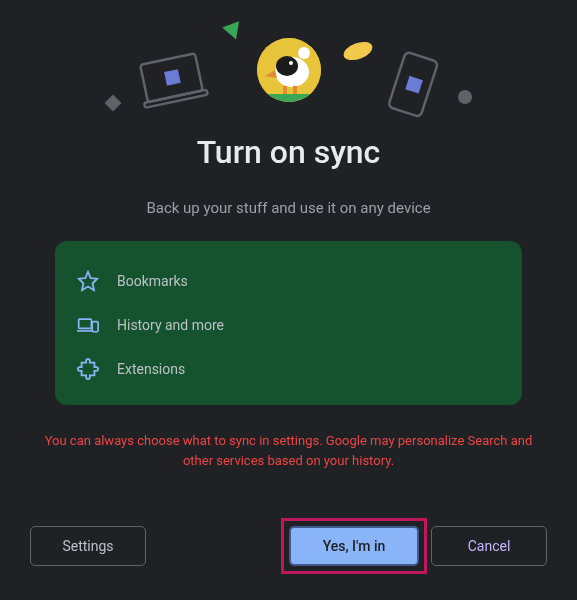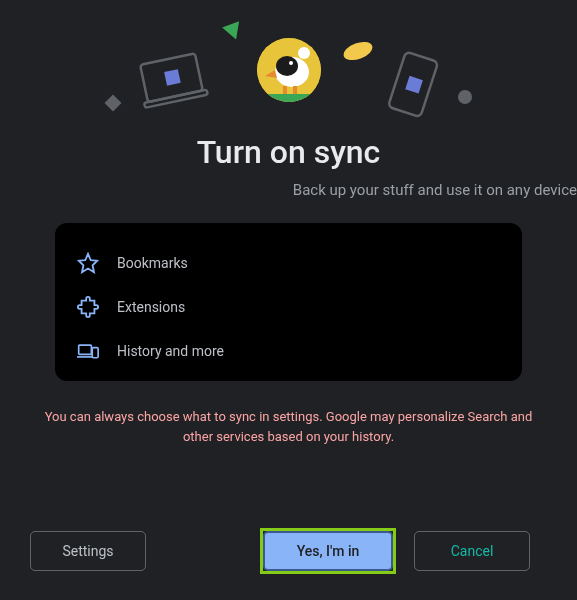--- a/index.html
+++ b/index.html
@@ -30,59 +30,59 @@
     overflow: hidden;
   }
   .title {
     text-align: center;
     font-size: 32px;
     font-weight: 500;
     margin-top: 18px;
     color: #e8eaed;
   }
   .subtitle {
-    text-align: right;
+    text-align: center;
     font-size: 15px;
     color: #9aa0a6;
-    margin-top: 10px;
+    margin-top: 28px;
   }
   .sync-card {
     margin: 24px 55px 0 55px;
-    background: #000000;
+    background: #14532d;
     border-radius: 12px;
-    padding: 18px 22px 8px 22px;
+    padding: 18px 22px 14px 22px;
   }
   .sync-item {
     display: flex;
     align-items: center;
     gap: 18px;
     padding: 11px 0;
     color: #bdc1c6;
     font-size: 14px;
   }
   .sync-item .icon {
     width: 22px;
     height: 22px;
     display: flex;
     align-items: center;
     justify-content: center;
     color: #8ab4f8;
   }
   .footnote {
     text-align: center;
     font-size: 13px;
-    color: #fca5a5;
+    color: #ef4444;
     margin: 26px 40px 4px 40px;
     line-height: 1.5;
   }
   .button-row {
     position: absolute;
     bottom: 26px;
     left: 0;
-    right: 17px;
+    right: 0;
     display: flex;
     align-items: center;
     padding: 0 30px;
   }
   .btn {
     height: 40px;
     border-radius: 5px;
     font-size: 14px;
     display: flex;
     align-items: center;
@@ -91,35 +91,36 @@
     font-family: inherit;
   }
   .btn-settings {
     width: 116px;
     background: transparent;
     border: 1px solid #5f6368;
     color: #bdc1c6;
   }
   .spacer { flex: 1; }
   .primary-wrap {
-    border: 3px solid #84cc16;
-    margin-right: 18px;
+    border: 3px solid #be185d;
+    padding: 5px;
+    margin-right: 4px;
   }
   .btn-primary {
     width: 130px;
     background: #8ab4f8;
     border: 2px solid #3d5a8f;
     color: #202124;
     font-weight: 500;
   }
   .btn-cancel {
     width: 116px;
     background: transparent;
     border: 1px solid #5f6368;
-    color: #14b8a6;
+    color: #c4b5fd;
   }
 </style>
 </head>
 <body>
 
 <div class="hero">
 
   <svg style="left:130px; top:50px" width="90" height="60">
     <g transform="rotate(-12 45 30)">
       <rect x="14" y="8" width="56" height="38" rx="3" fill="none" stroke="#5f6368" stroke-width="2.5"></rect>
@@ -173,36 +174,36 @@
   <div class="sync-item">
     <span class="icon">
       <svg width="22" height="22" viewBox="0 0 24 24" fill="none" stroke="#8ab4f8" stroke-width="2">
         <polygon points="12,2 15,9 22,9.5 17,14.5 18.5,22 12,18 5.5,22 7,14.5 2,9.5 9,9"></polygon>
       </svg>
     </span>
     <span>Bookmarks</span>
   </div>
   <div class="sync-item">
     <span class="icon">
-      <svg width="22" height="22" viewBox="0 0 24 24" fill="none" stroke="#8ab4f8" stroke-width="2">
-        <path d="M 5 8 L 5 5 L 10 5 L 10 3 A 2 2 0 0 1 14 3 L 14 5 L 19 5 L 19 10 L 21 10 A 2 2 0 0 1 21 14 L 19 14 L 19 19 L 14 19 L 14 21 A 2 2 0 0 1 10 21 L 10 19 L 5 19 L 5 14 L 3 14 A 2 2 0 0 1 3 10 L 5 10 Z"></path>
-      </svg>
-    </span>
-    <span>Extensions</span>
-  </div>
-  <div class="sync-item">
-    <span class="icon">
       <svg width="24" height="20" viewBox="0 0 26 20" fill="none" stroke="#8ab4f8" stroke-width="2">
         <rect x="2" y="3" width="15" height="11" rx="1"></rect>
         <line x1="0" y1="17" x2="19" y2="17"></line>
         <rect x="18" y="6" width="7" height="12" rx="1.5"></rect>
       </svg>
     </span>
     <span>History and more</span>
   </div>
+  <div class="sync-item">
+    <span class="icon">
+      <svg width="22" height="22" viewBox="0 0 24 24" fill="none" stroke="#8ab4f8" stroke-width="2">
+        <path d="M 5 8 L 5 5 L 10 5 L 10 3 A 2 2 0 0 1 14 3 L 14 5 L 19 5 L 19 10 L 21 10 A 2 2 0 0 1 21 14 L 19 14 L 19 19 L 14 19 L 14 21 A 2 2 0 0 1 10 21 L 10 19 L 5 19 L 5 14 L 3 14 A 2 2 0 0 1 3 10 L 5 10 Z"></path>
+      </svg>
+    </span>
+    <span>Extensions</span>
+  </div>
 </div>
 
 <p class="footnote">You can always choose what to sync in settings. Google may personalize Search and other services based on your history.</p>
 
 <div class="button-row">
   <button class="btn btn-settings">Settings</button>
   <div class="spacer"></div>
   <div class="primary-wrap">
     <button class="btn btn-primary">Yes, I'm in</button>
   </div>

